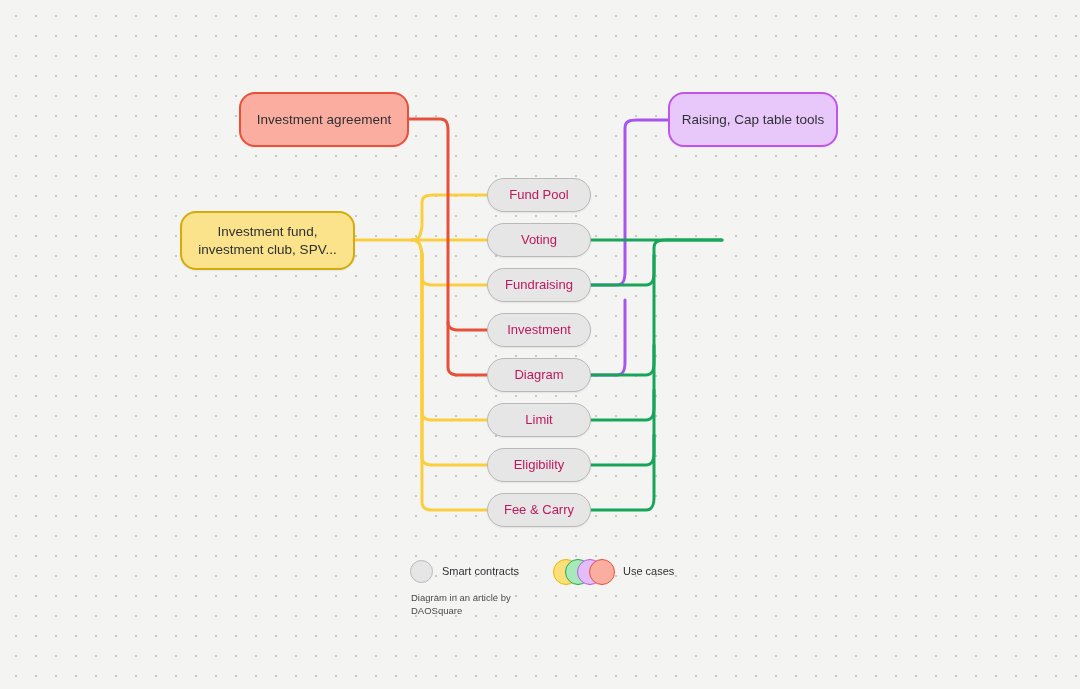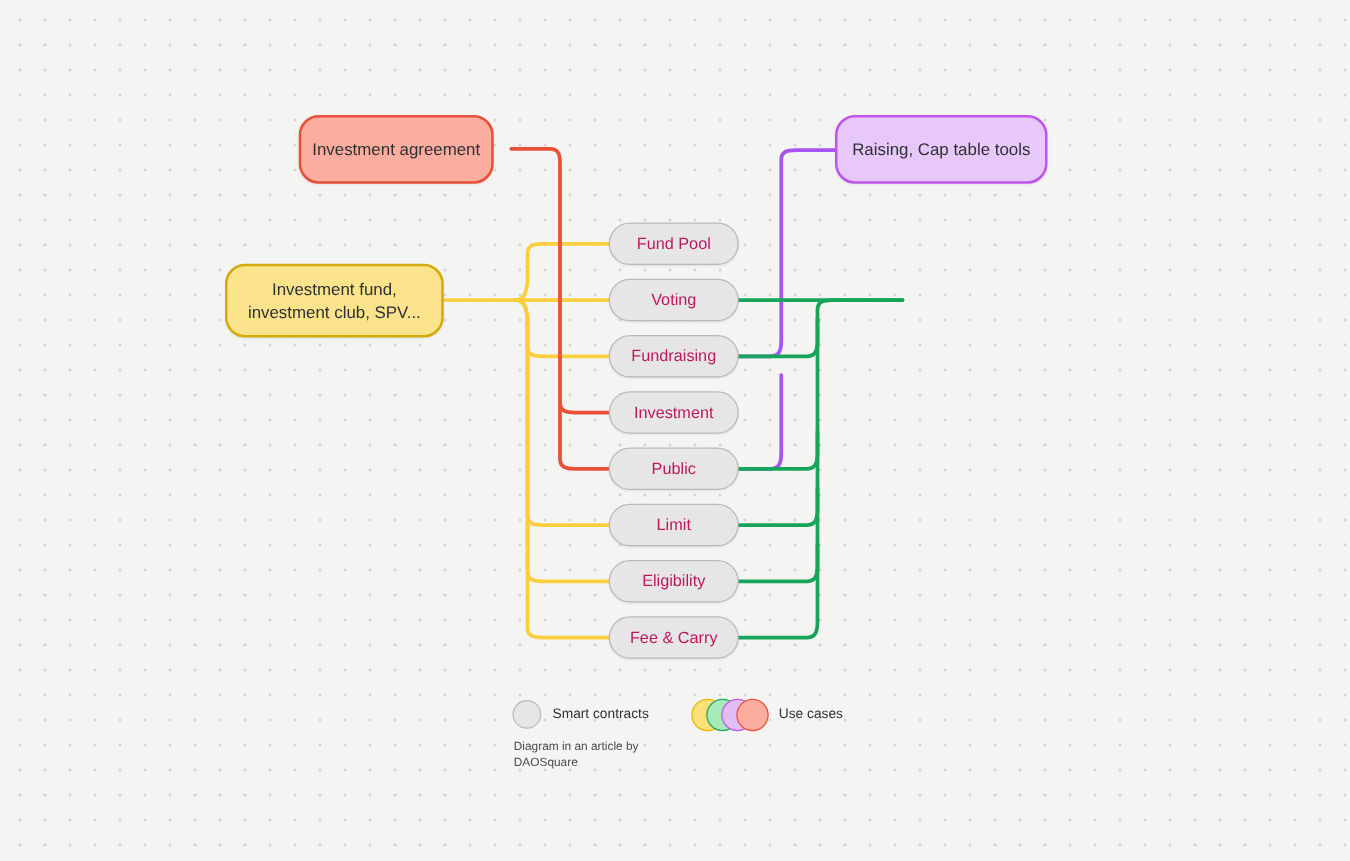--- a/index.html
+++ b/index.html
@@ -136,21 +136,21 @@
 
       <path stroke="#17a559" d="M 591 510 L 646 510 C 653 510 654 504 654 497 L 654 248 C 654 241 659 240 666 240 L 722 240"></path>
       <path stroke="#17a559" d="M 591 240 L 722 240"></path>
       <path stroke="#17a559" d="M 591 285 L 646 285 C 653 285 654 279 654 272 L 654 255"></path>
       <path stroke="#17a559" d="M 591 375 L 646 375 C 653 375 654 369 654 362 L 654 345"></path>
       <path stroke="#17a559" d="M 591 420 L 646 420 C 653 420 654 414 654 407 L 654 390"></path>
       <path stroke="#17a559" d="M 591 465 L 646 465 C 653 465 654 459 654 452 L 654 435"></path>
     </g>
   </svg>
 
-  <div class="node topic" style="left:239px; top:92px; width:156px; height:55px; background:#fbada0; border-color:#e8503a;">
+  <div class="node topic" style="left:239px; top:92px; width:170px; height:55px; background:#fbada0; border-color:#e8503a;">
     <span>Investment agreement</span>
   </div>
 
   <div class="node topic" style="left:180px; top:211px; width:175px; height:59px; background:#fae38a; border-color:#d4ab0d;align-items:center;">
     <span>Investment fund,
 investment club, SPV...</span>
   </div>
 
   <div class="node topic" style="left:668px; top:92px; width:170px; height:55px; background:#e8c8fb; border-color:#c055ec;">
     <span>Raising, Cap table tools</span>
@@ -163,21 +163,21 @@
   <div class="node leaf" style="left:487px; top:223px; width:104px; height:34px;">
     <span>Voting</span>
   </div>
   <div class="node leaf" style="left:487px; top:313px; width:104px; height:34px;">
     <span>Investment</span>
   </div>
   <div class="node leaf" style="left:487px; top:268px; width:104px; height:34px;">
     <span>Fundraising</span>
   </div>
   <div class="node leaf" style="left:487px; top:358px; width:104px; height:34px;">
-    <span>Public</span>
+    <span>Diagram</span>
   </div>
   <div class="node leaf" style="left:487px; top:403px; width:104px; height:34px;">
     <span>Limit</span>
   </div>
   <div class="node leaf" style="left:487px; top:448px; width:104px; height:34px;">
     <span>Eligibility</span>
   </div>
   <div class="node leaf" style="left:487px; top:493px; width:104px; height:34px;">
     <span>Fee &amp; Carry</span>
   </div>

